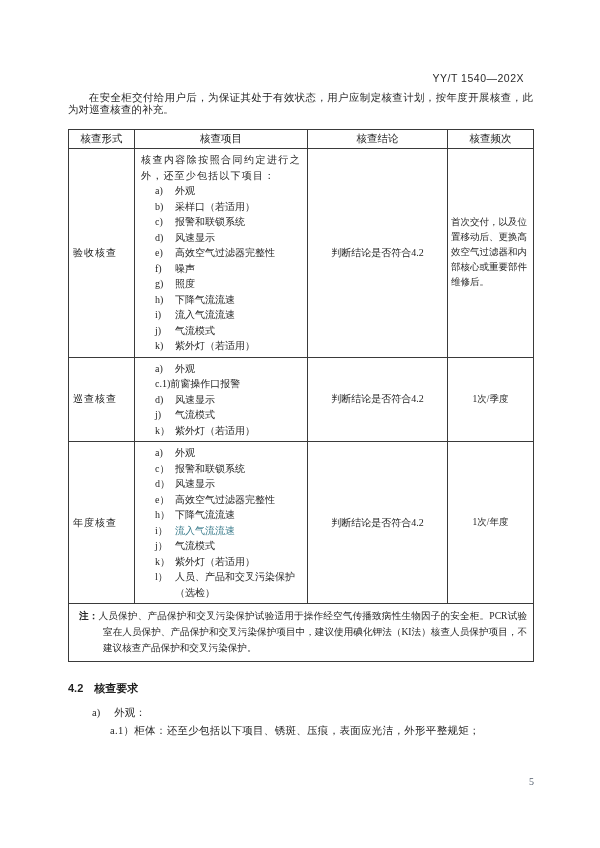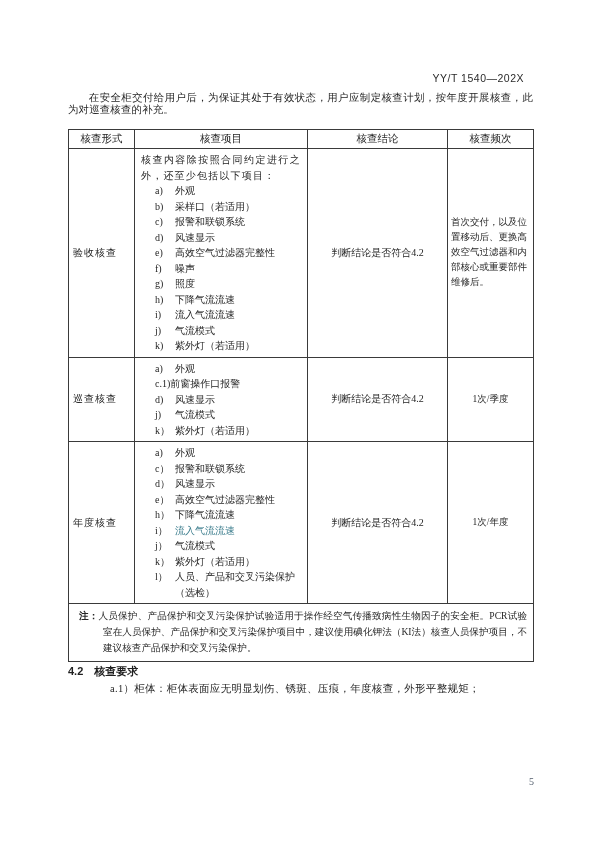--- a/index.html
+++ b/index.html
@@ -28,21 +28,21 @@
     text-indent:2em; text-align:justify;
     letter-spacing:0.2px;
   }
   .h-sec {
     font-family:"Liberation Sans", sans-serif;
     font-weight:bold; font-size:11px; color:#1f1f1f;
     line-height:13px;
   }
   .h4  { margin-top:20px; }
   .h41 { margin-top:18px; }
-  .h42 { margin-top:3px; }
+  .h42 { margin-top:20px; }
   table.check-table {
     margin-top:13px;
     width:465px;
     border-collapse:collapse;
     table-layout:fixed;
     font-size:10px;
   }
   .check-table th, .check-table td {
     border:1px solid #3a3a3a;
     vertical-align:middle;
@@ -247,20 +247,21 @@
         <tr>
           <td class="cell-note" colspan="4">
             <div class="note-body"><b>注：</b><span>人员保护、产品保护和交叉污染保护试验适用于操作经空气传播致病性生物因子的安全柜。PCR试验室在人员保护、产品保护和交叉污染保护项目中，建议使用碘化钾法（KI法）核查人员保护项目，不建议核查产品保护和交叉污染保护。</span></div>
           </td>
         </tr>
       </tbody>
     </table>
 
     <div class="h-sec h42">4.2　核查要求</div>
 
-
-    <div class="req-item-a1">a.1）柜体：柜体表面应无明显划伤、锈斑、压痕，年度核查，外形平整规矩；</div>
+    <div class="req-item-a"><span>a)</span><span class="gap"></span><span>外观：</span></div>
+
+    <div class="req-item-a1">a.1）柜体：还至少包括以下项目、锈斑、压痕，表面应光洁，外形平整规矩；</div>
 
   </div>
 
   <div class="page-number">5</div>
 
 </div>
 
 </body></html>

